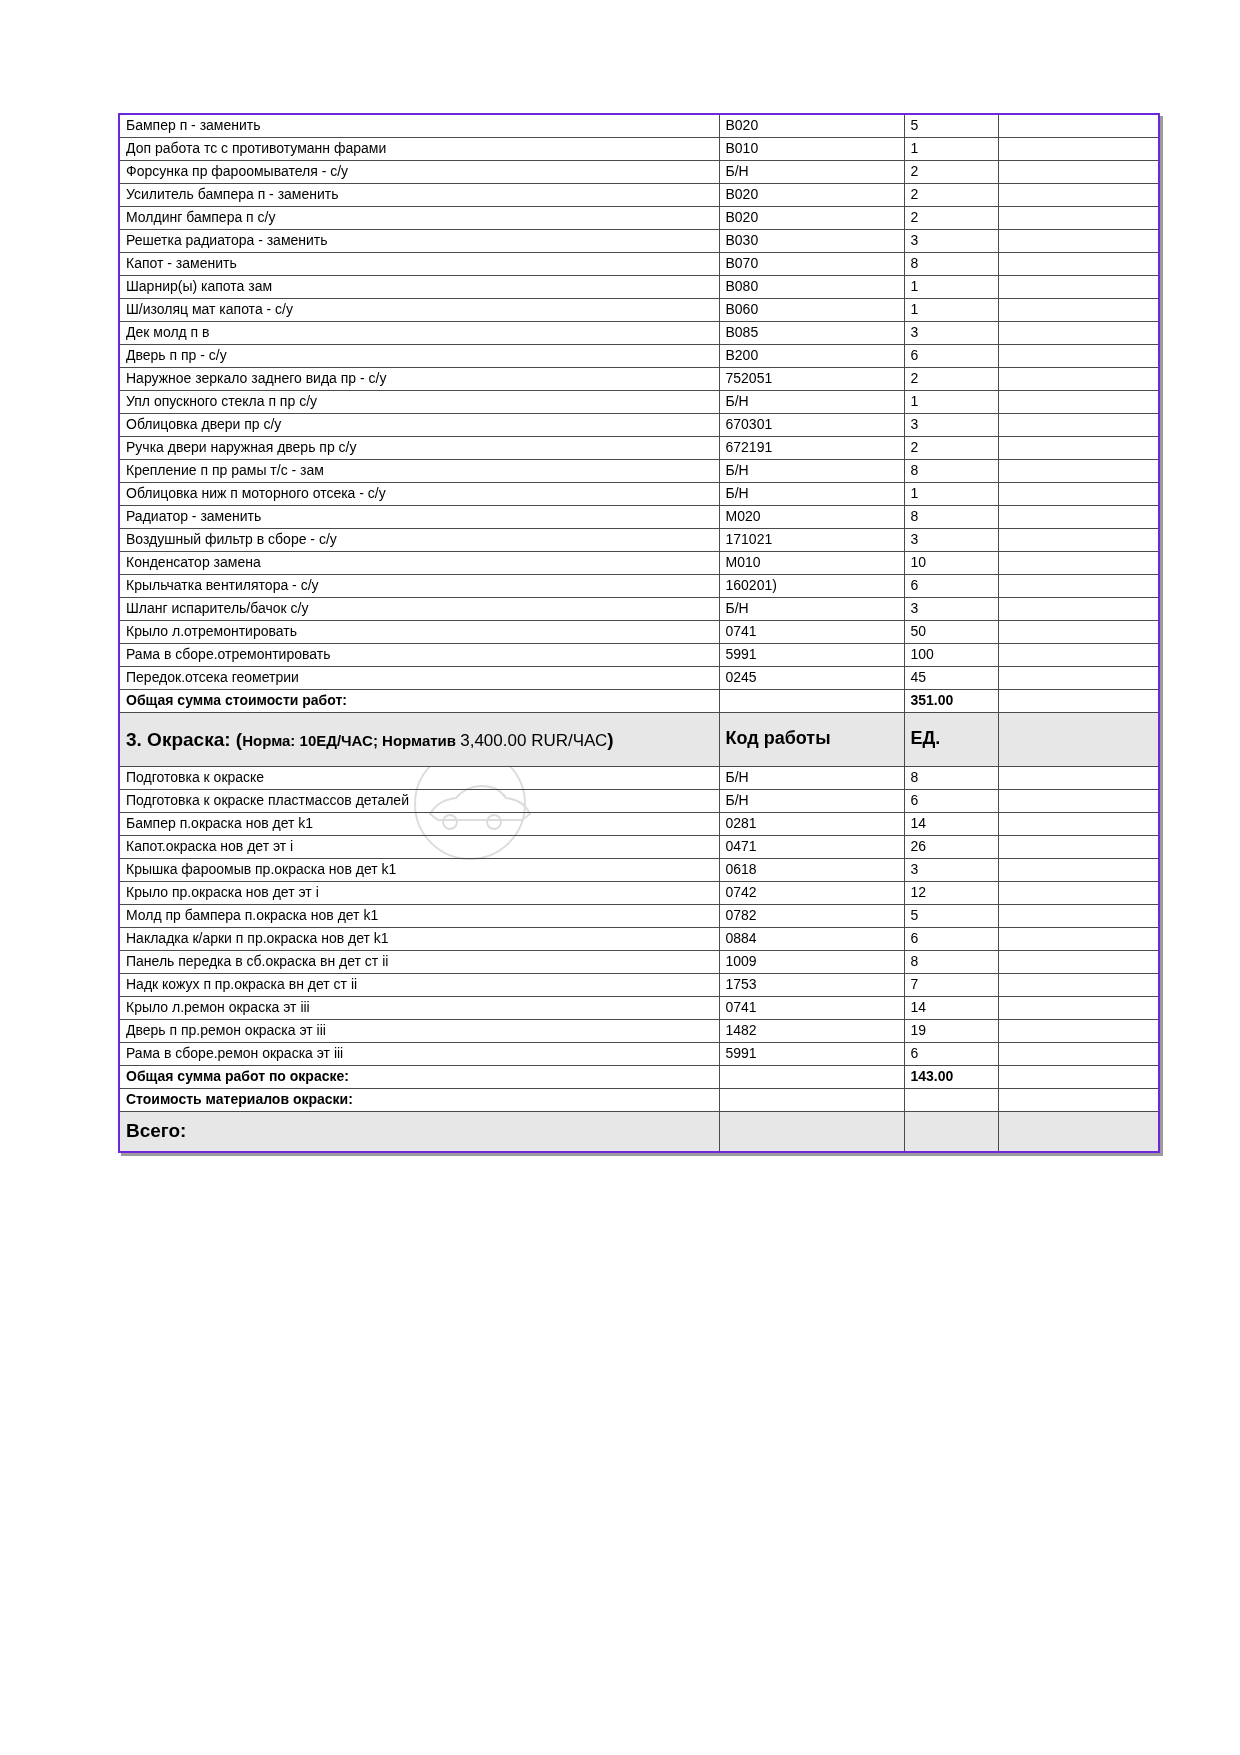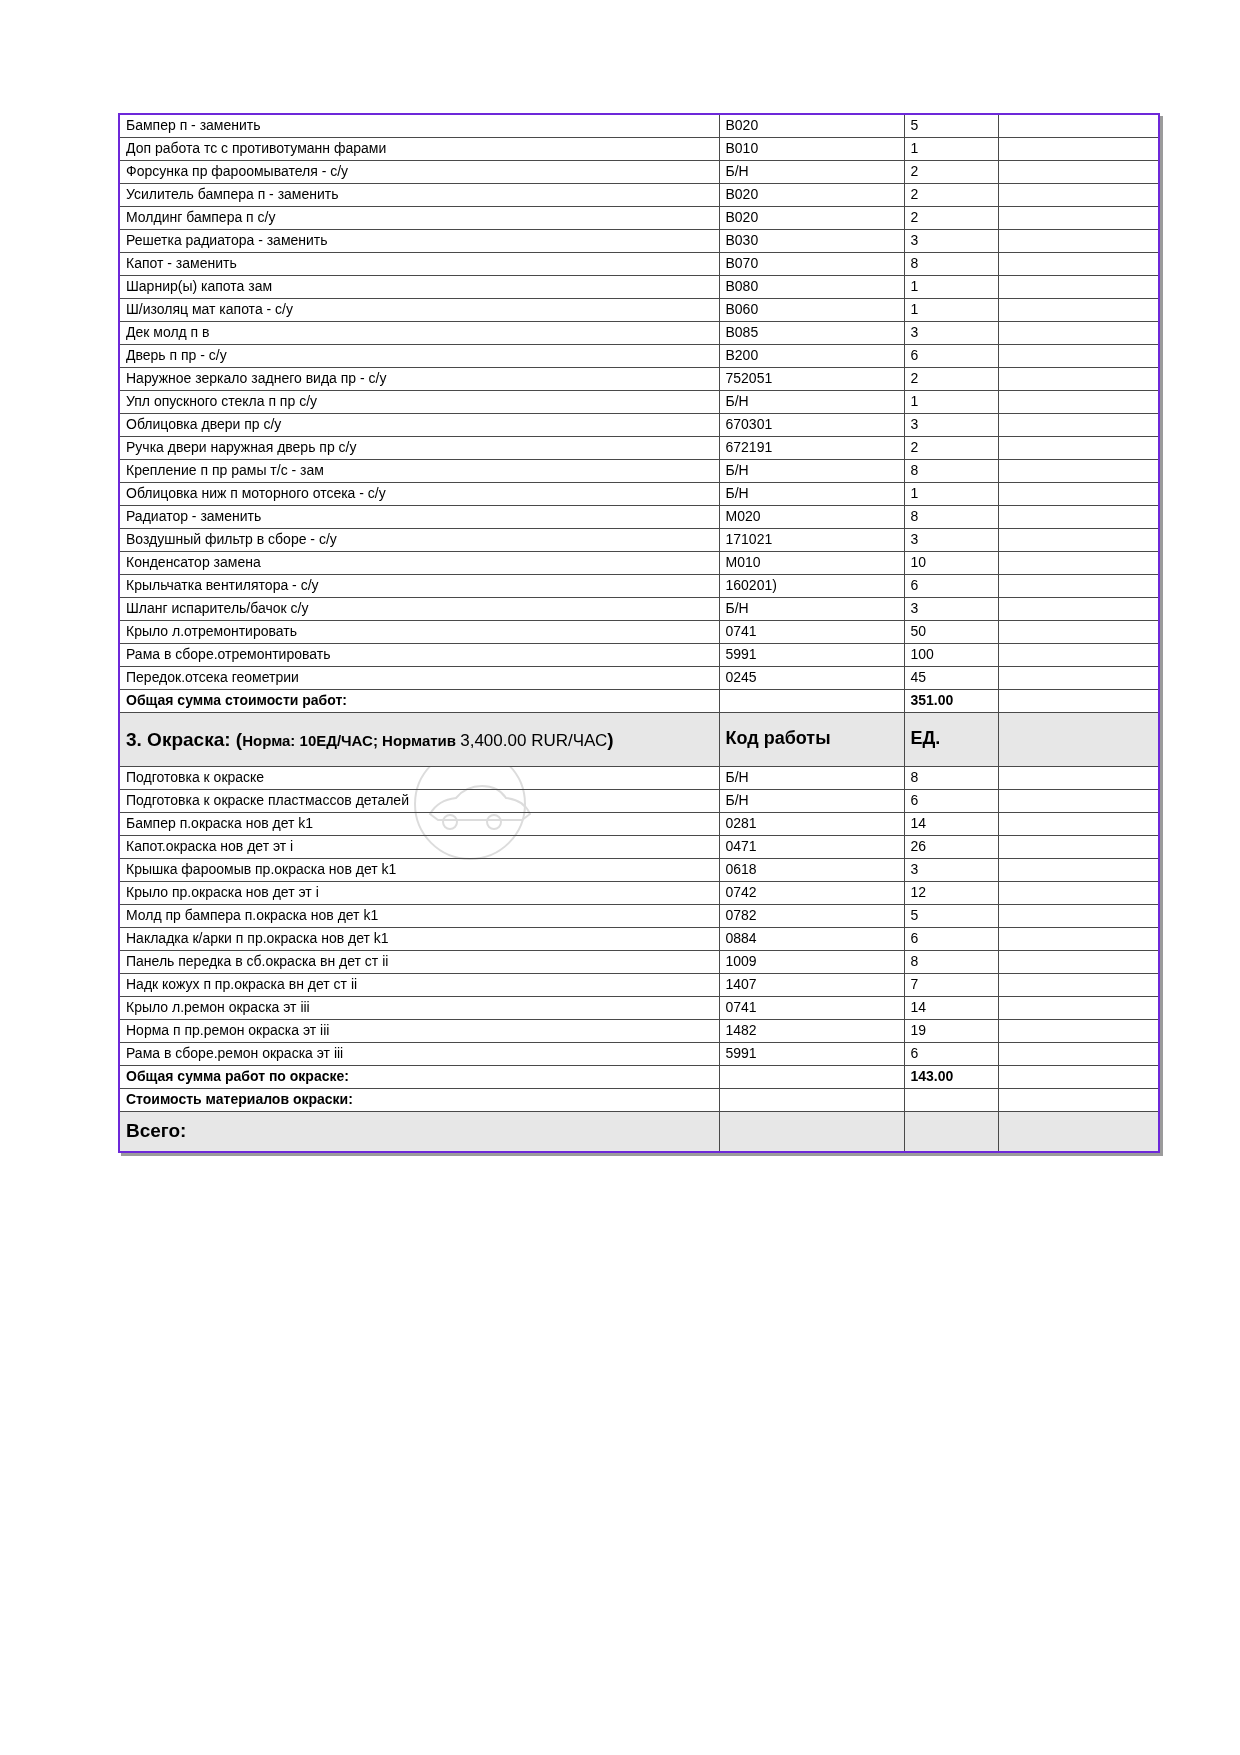--- a/index.html
+++ b/index.html
@@ -280,32 +280,32 @@
         <td></td>
       </tr>
       <tr>
         <td>Панель передка в сб.окраска вн дет ст ii</td>
         <td>1009</td>
         <td>8</td>
         <td></td>
       </tr>
       <tr>
         <td>Надк кожух п пр.окраска вн дет ст ii</td>
-        <td>1407</td>
+        <td>1753</td>
         <td>7</td>
         <td></td>
       </tr>
       <tr>
         <td>Крыло л.ремон окраска эт iii</td>
         <td>0741</td>
         <td>14</td>
         <td></td>
       </tr>
       <tr>
-        <td>Норма п пр.ремон окраска эт iii</td>
+        <td>Дверь п пр.ремон окраска эт iii</td>
         <td>1482</td>
         <td>19</td>
         <td></td>
       </tr>
       <tr>
         <td>Рама в сборе.ремон окраска эт iii</td>
         <td>5991</td>
         <td>6</td>
         <td></td>
       </tr>

